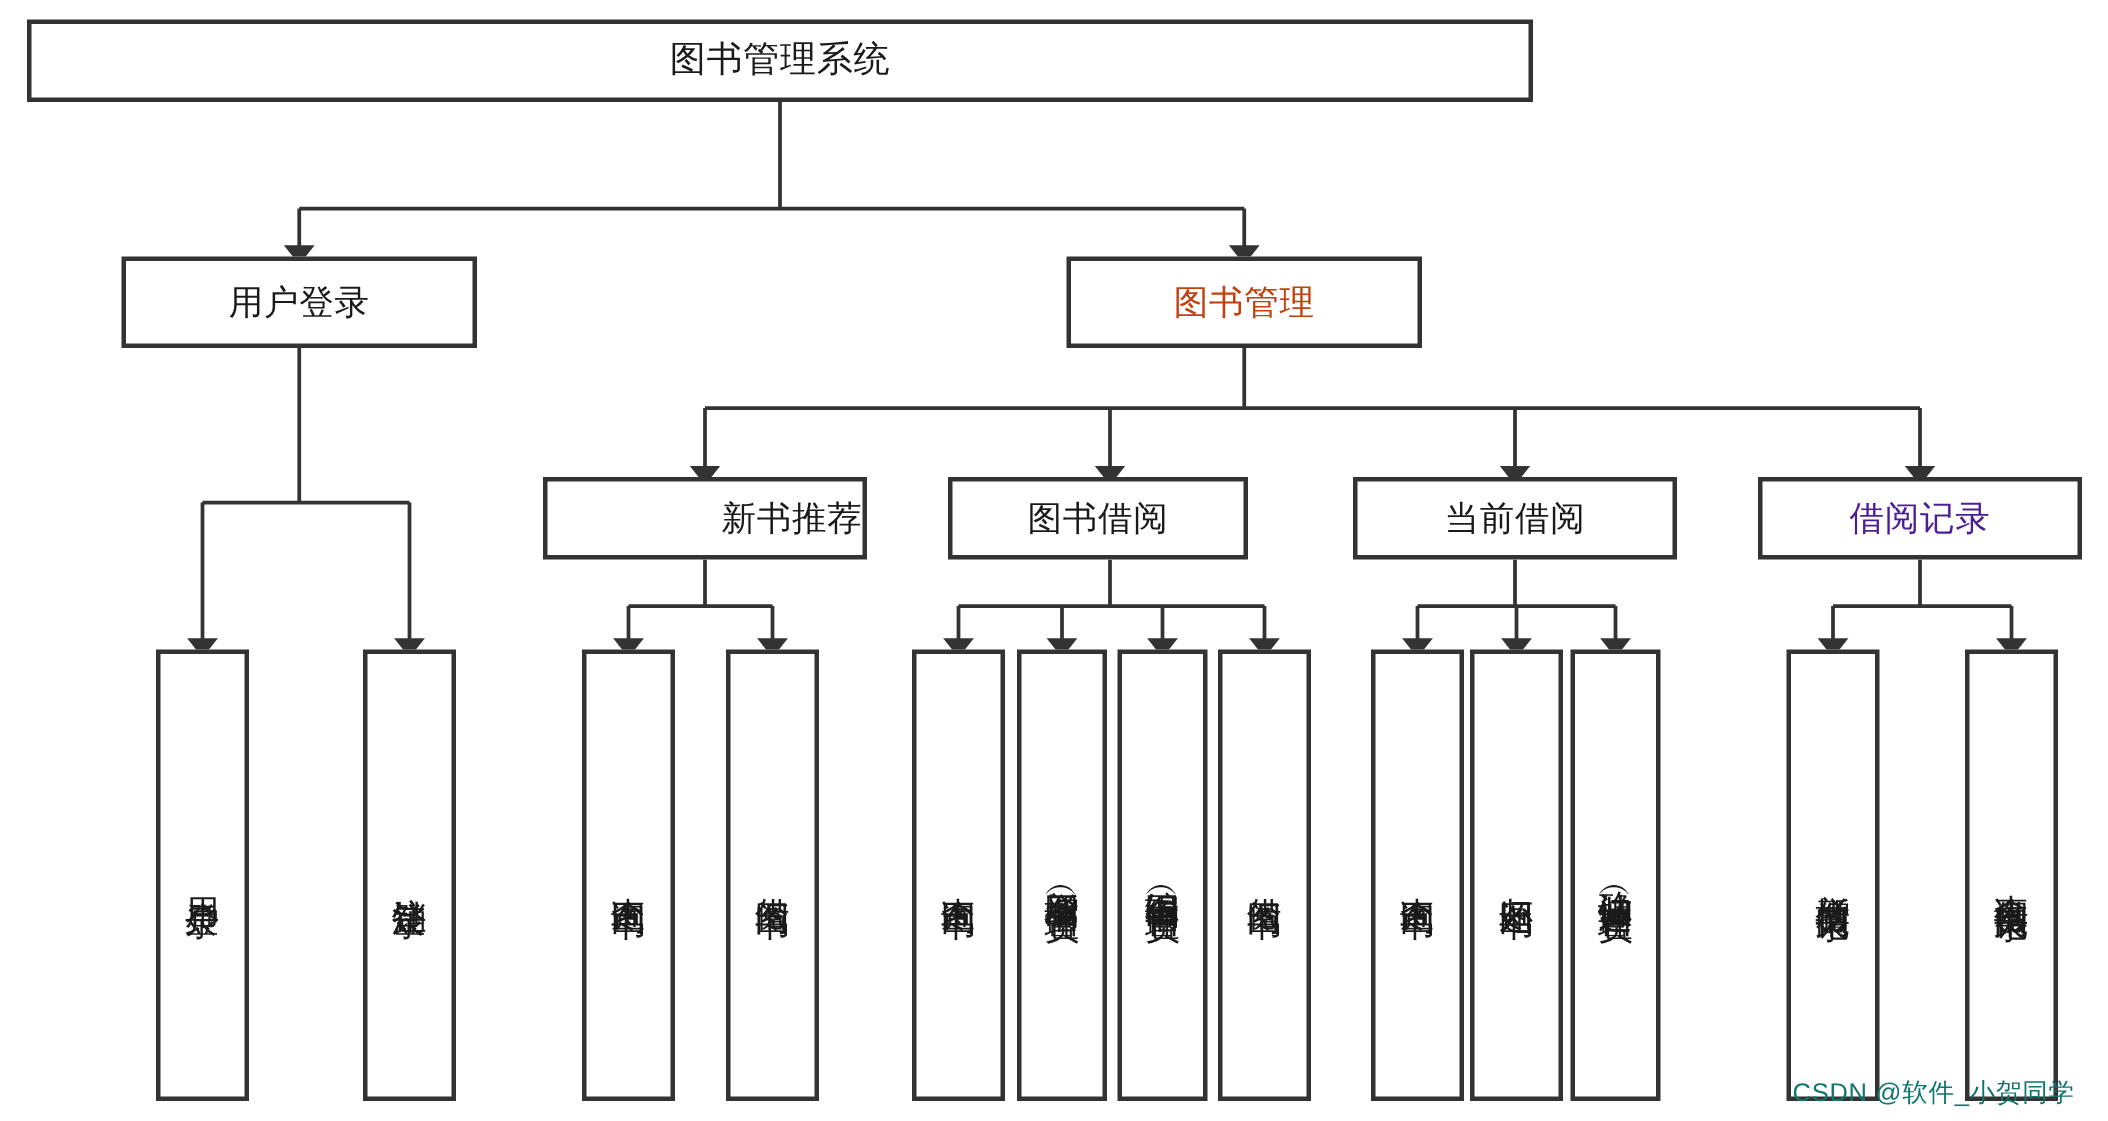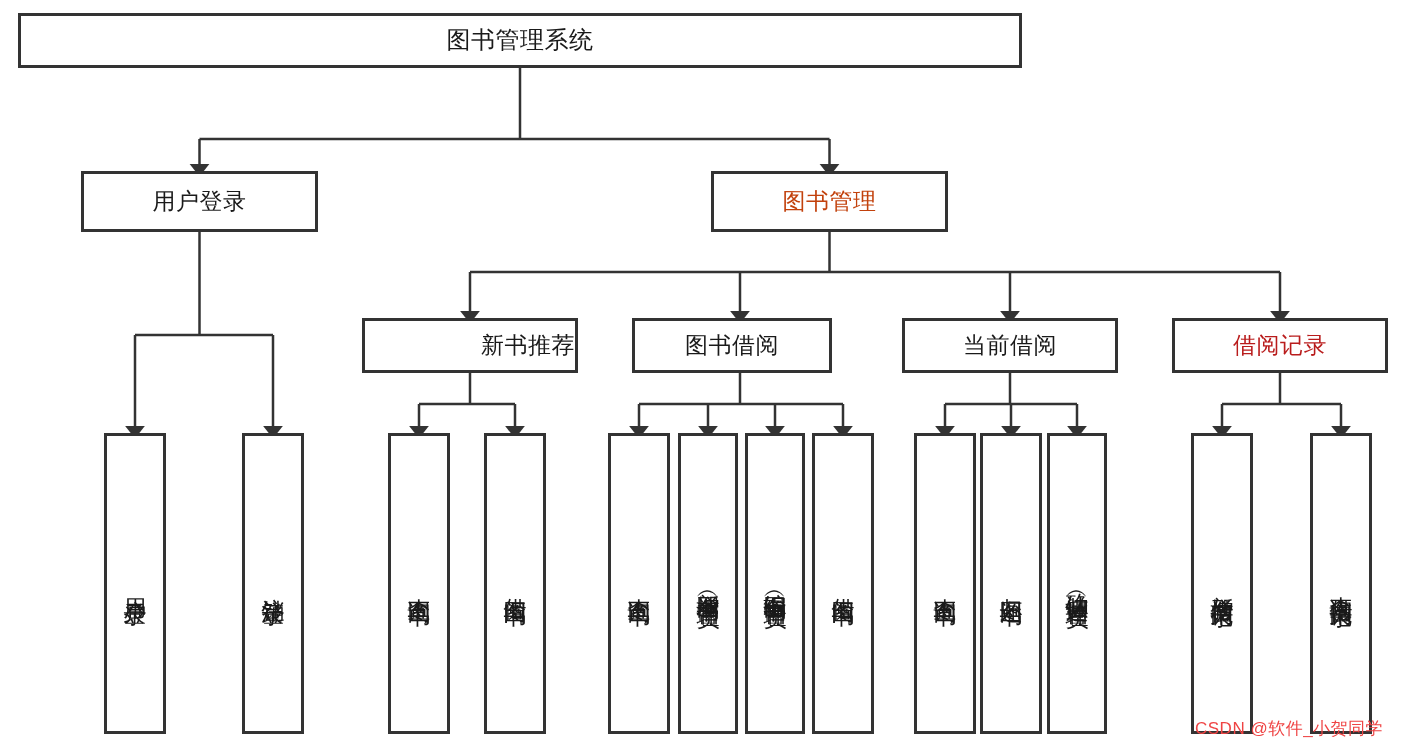--- a/index.html
+++ b/index.html
@@ -126,21 +126,21 @@
       <div class="node-box horizontal" style="left: 362px; top: 318px; width: 216px; height: 55px; border-color: rgb(51, 51, 51); background: rgb(255, 255, 255); justify-content: flex-end;">
         <span class="node-label" style="color: rgb(26, 26, 26);">新书推荐</span>
       </div>
       <div class="node-box horizontal" style="left: 632px; top: 318px; width: 200px; height: 55px; border-color: rgb(51, 51, 51); background: rgb(255, 255, 255);">
         <span class="node-label" style="color: rgb(26, 26, 26);">图书借阅</span>
       </div>
       <div class="node-box horizontal" style="left: 902px; top: 318px; width: 216px; height: 55px; border-color: rgb(51, 51, 51); background: rgb(255, 255, 255);">
         <span class="node-label" style="color: rgb(26, 26, 26);">当前借阅</span>
       </div>
       <div class="node-box horizontal" style="left: 1172px; top: 318px; width: 216px; height: 55px; border-color: rgb(51, 51, 51); background: rgb(255, 255, 255);">
-        <span class="node-label" style="color: #b91c1c;">借阅记录</span>
+        <span class="node-label" style="color: #4c1d95;">借阅记录</span>
       </div>
       <div class="node-box vertical" style="left: 104px; top: 433px; width: 62px; height: 301px; border-color: rgb(51, 51, 51); background: rgb(255, 255, 255);">
         <span class="node-label" style="color: rgb(26, 26, 26);">用户登录</span>
       </div>
       <div class="node-box vertical" style="left: 242px; top: 433px; width: 62px; height: 301px; border-color: rgb(51, 51, 51); background: rgb(255, 255, 255);">
         <span class="node-label" style="color: rgb(26, 26, 26);">注销登录</span>
       </div>
       <div class="node-box vertical" style="left: 388px; top: 433px; width: 62px; height: 301px; border-color: rgb(51, 51, 51); background: rgb(255, 255, 255);">
         <span class="node-label" style="color: rgb(26, 26, 26);">查询图书</span>
       </div>
@@ -168,14 +168,14 @@
       <div class="node-box vertical" style="left: 1047px; top: 433px; width: 60px; height: 301px; border-color: rgb(51, 51, 51); background: rgb(255, 255, 255);">
         <span class="node-label" style="color: rgb(26, 26, 26);">确认归还（管理员）</span>
       </div>
       <div class="node-box vertical" style="left: 1191px; top: 433px; width: 62px; height: 301px; border-color: rgb(51, 51, 51); background: rgb(255, 255, 255);">
         <span class="node-label" style="color: rgb(26, 26, 26);">新增借阅记录</span>
       </div>
       <div class="node-box vertical" style="left: 1310px; top: 433px; width: 62px; height: 301px; border-color: rgb(51, 51, 51); background: rgb(255, 255, 255);">
         <span class="node-label" style="color: rgb(26, 26, 26);">查询借阅记录</span>
       </div>
     </div>
-  <div class="watermark" style="left: 1195px; top: 717px; color: #ef4444;">CSDN @软件_小贺同学</div>
+  <div class="watermark" style="left: 1195px; top: 717px; color: #0f766e;">CSDN @软件_小贺同学</div>
 </div>
 
 </body></html>

